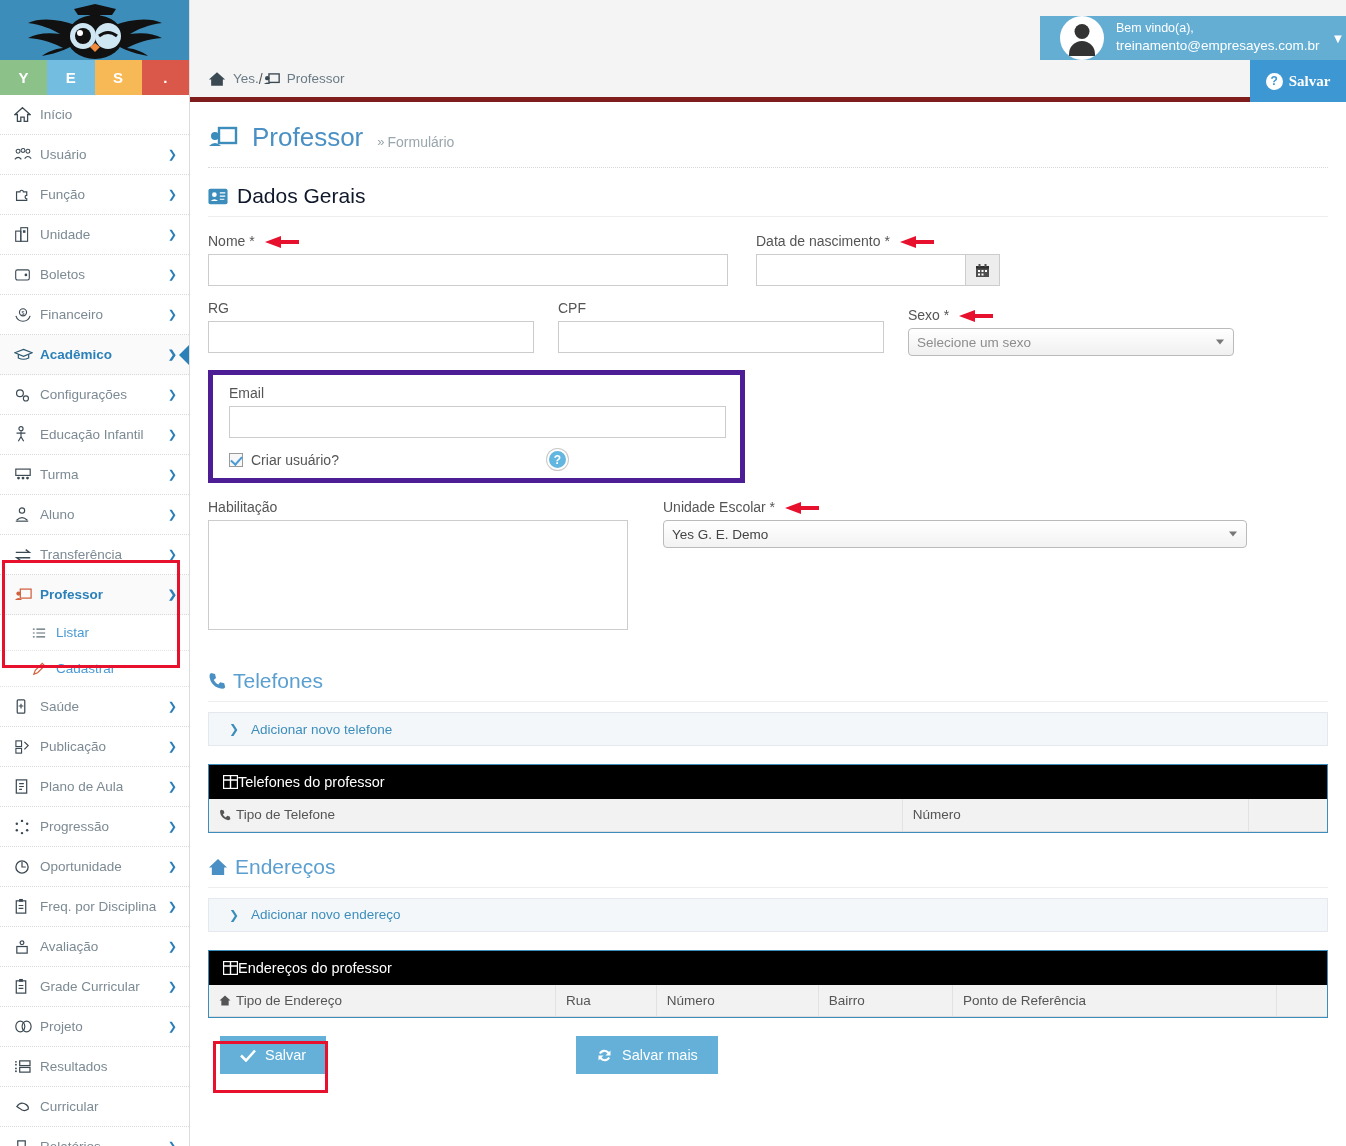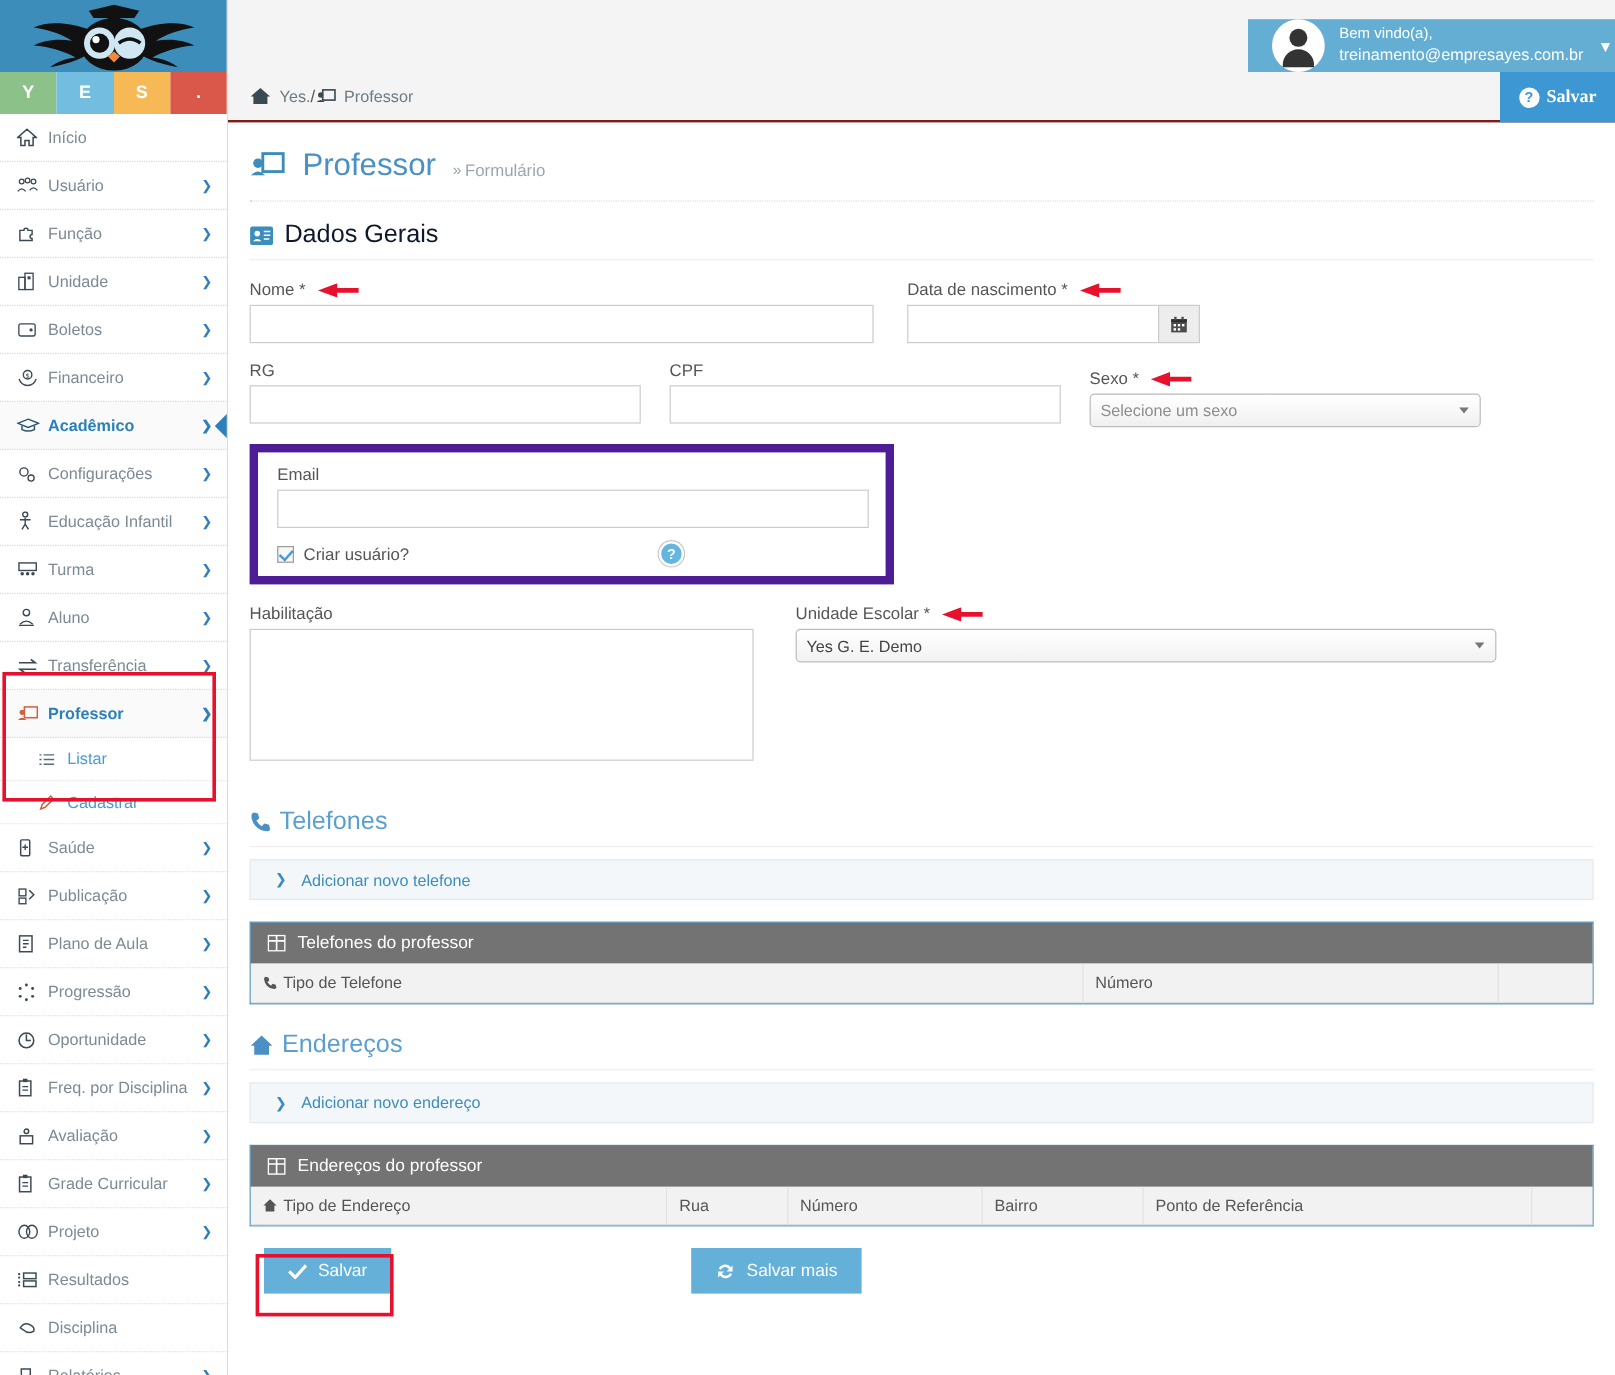--- a/index.html
+++ b/index.html
@@ -54,21 +54,21 @@
   .avatar { width:44px; height:44px; border-radius:50%; background:#fff; position:relative; flex:0 0 44px; }
   .avatar::before { content:""; position:absolute; left:50%; top:8px; transform:translateX(-50%);
      width:15px; height:15px; border-radius:50%; background:#333; }
   .avatar::after { content:""; position:absolute; left:50%; bottom:4px; transform:translateX(-50%);
      width:26px; height:15px; border-radius:13px 13px 0 0; background:#333; }
   .uinfo { flex:1; color:#fff; line-height:1.35; }
   .uinfo .l1 { font-size:12.5px; }
   .uinfo .l2 { font-size:13.5px; }
   .ucaret { color:#fff; font-size:13px; }
 
-  .crumbbar { height:42px; background:#f4f4f4; border-bottom:2px solid #7f1d1d;
+  .crumbbar { height:42px; background:#f4f4f4; border-bottom:5px solid #7f1d1d;
               display:flex; align-items:center; padding-left:18px; position:relative; }
   .crumb { display:flex; align-items:center; gap:7px; color:#6b7b85; font-size:13.5px; }
   .ajuda { position:absolute; right:0; top:0; height:42px; width:96px; background:#3c97d3;
            color:#fff; font-weight:bold; font-size:15px; display:flex; align-items:center;
            justify-content:center; gap:6px; cursor:pointer; font-family:"Liberation Serif", serif; }
   .qmark { width:17px; height:17px; border-radius:50%; background:#fff; color:#3c97d3;
            font-size:12px; font-weight:bold; display:flex; align-items:center; justify-content:center;
            font-family:"Liberation Sans", sans-serif; }
 
   .content { flex:1; padding:18px 18px 0 18px; overflow:hidden; position:relative; }
@@ -98,21 +98,21 @@
               display:flex; align-items:center; justify-content:center; cursor:pointer; }
 
   .sel { width:100%; height:28px; border:1px solid #bbb; border-radius:4px;
          background:linear-gradient(#fff,#f0f0f0); display:flex; align-items:center;
          padding:0 8px; color:#8d8d8d; font-size:13.5px; cursor:pointer; position:relative; }
   .sel.filled { color:#444; background:linear-gradient(#fff,#f2f2f2); }
   .sel .tri { position:absolute; right:9px; top:50%; transform:translateY(-50%);
               border-left:4.5px solid transparent; border-right:4.5px solid transparent;
               border-top:5.5px solid #777; }
 
-  .emailbox { position:relative; border:7px solid #4c1d95; width:537px; padding:10px 14px 8px 16px; margin-bottom:16px;}
+  .emailbox { position:relative; border:5px solid #4c1d95; width:537px; padding:10px 14px 8px 16px; margin-bottom:16px;}
   .chkline { display:flex; align-items:center; gap:8px; margin-top:11px; }
   .chk { width:14px; height:14px; border:1px solid #9a9a9a; background:#f7f7f7;
          position:relative; flex:0 0 14px; }
   .chk::after { content:""; position:absolute; left:3px; top:0px; width:5px; height:9px;
          border:solid #4a9ad4; border-width:0 2px 2px 0; transform:rotate(42deg); }
   .help-dot { width:21px; height:21px; border-radius:50%; background:#63b6e0;
          border:2px solid #fff; box-shadow:0 0 0 1px #c9c9c9; color:#fff; font-size:12px;
          font-weight:bold; display:flex; align-items:center; justify-content:center;
          margin-left:200px; cursor:pointer; }
 
@@ -123,22 +123,22 @@
                padding-bottom:8px; border-bottom:1px solid #eee; }
   .sec2-head .s-ic { color:#4a90c4; display:flex; }
   .sec2-head h2 { margin:0; font-size:21px; font-weight:400; color:#5a9fd0; }
 
   .collapse-bar { background:#f3f7fa; border:1px solid #e3e9ee; height:34px;
                   display:flex; align-items:center; gap:12px; padding-left:20px;
                   color:#3c8dbc; font-size:13.5px; cursor:pointer; margin-bottom:18px; }
   .collapse-bar .cv2 { color:#3c8dbc; font-size:12px; }
 
   .panel { border:1px solid #3c8dbc; }
-  .panel-head { background:#737373; color:#fff; height:34px; display:flex; align-items:center;
-                gap:10px; padding-left:14px; font-size:14.5px; }
+  .panel-head { background:#000000; color:#fff; height:34px; display:flex; align-items:center;
+                padding-left:14px; font-size:14.5px; }
   .tbl { width:100%; border-collapse:collapse; table-layout:fixed; }
   .tbl th { background:#f2f2f2; border-bottom:1px solid #dcdcdc; border-right:1px solid #e2e2e2;
             text-align:left; font-weight:normal; color:#555; font-size:13.5px;
             height:32px; padding:0 10px; }
   .tbl th:last-child { border-right:none; }
   .tbl th .thic { margin-right:5px; color:#555; }
 
   .btnrow { display:flex; align-items:center; padding:12px 0 0 0; position:relative; height:62px; }
   .btn { background:#64b0d8; color:#fff; border:none; height:38px; padding:0 20px;
          font-size:14.5px; display:inline-flex; align-items:center; gap:9px; cursor:pointer;
@@ -501,21 +501,21 @@
         <span class="lbl">Resultados</span>
       </div>
         </li>
       <li>
           <div class="mi">
         <span class="ic">
               <svg width="17" height="15" viewBox="0 0 18 16">
                 <path d="M3 8 q4 -6 10 -2 q3 2 2 5 q-5 3 -9 -1 Z" fill="none" stroke="currentColor" stroke-width="1.3"></path>
               </svg>
             </span>
-        <span class="lbl">Disciplina</span>
+        <span class="lbl">Curricular</span>
       </div>
         </li>
       <li>
           <div class="mi">
         <span class="ic">
               <svg width="15" height="16" viewBox="0 0 16 17">
                 <path d="M4 2 h8 v4 a4 4 0 0 1 -8 0 Z" fill="none" stroke="currentColor" stroke-width="1.3"></path>
                 <path d="M8 10 v4 M5 15 h6" stroke="currentColor" stroke-width="1.3"></path>
               </svg>
             </span>

